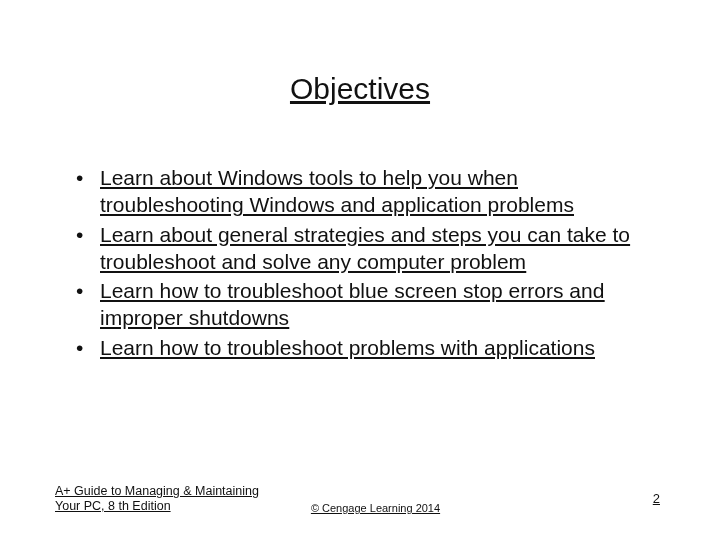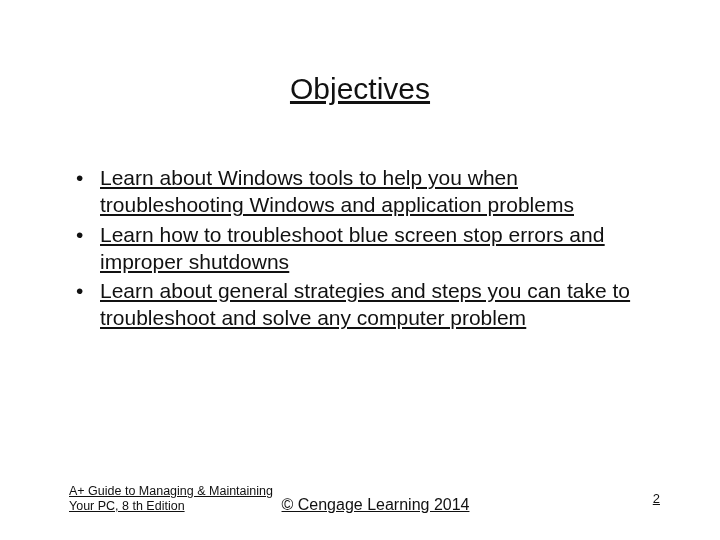--- a/index.html
+++ b/index.html
@@ -3,34 +3,35 @@
 <meta charset="utf-8">
 <style>
   * { margin: 0; padding: 0; box-sizing: border-box; text-decoration: underline; }
   html, body { width: 720px; height: 540px; background: #fff; font-family: Arial, Helvetica, sans-serif; color: #111; }
   .slide { position: relative; width: 720px; height: 540px; }
   .title { position: absolute; top: 72px; left: 0; width: 100%; text-align: center; font-size: 30px; font-weight: 400; }
   .body { position: absolute; top: 164px; left: 76px; right: 60px; font-size: 21px; line-height: 1.3; }
   .bullets { list-style: none; }
   .bullets li { position: relative; padding-left: 24px; margin-bottom: 2px; }
   .bullets li::before { content: "•"; position: absolute; left: 0; top: 0; }
-  .footer-left { position: absolute; left: 69px; bottom: 26px; width: 230px; font-size: 12.5px; line-height: 1.2; }
-  .footer-center { position: absolute; bottom: 26px; left: 0; width: 100%; text-align: center; font-size: 16px; padding-left: 31px; }
+  .footer-left { position: absolute; left: 55px; bottom: 26px; width: 230px; font-size: 12.5px; line-height: 1.2; }
+  .footer-center { position: absolute; bottom: 26px; left: 0; width: 100%; text-align: center; font-size: 11px; padding-left: 31px; }
   .footer-right { position: absolute; right: 60px; bottom: 34px; font-size: 13px; }
 </style>
 </head>
 <body>
 
 <div class="slide">
   <div class="title">Objectives</div>
 
   <div class="body">
     <ul class="bullets">
       <li>Learn about Windows tools to help you when troubleshooting Windows and application problems</li>
+      <li>Learn about general strategies and steps you can take to troubleshoot and solve any computer problem</li>
       <li>Learn how to troubleshoot blue screen stop errors and improper shutdowns</li>
-      <li>Learn about general strategies and steps you can take to troubleshoot and solve any computer problem</li>
+      <li>Learn how to troubleshoot problems with applications</li>
     </ul>
   </div>
 
   <div class="footer-left">A+ Guide to Managing &amp; Maintaining Your PC, 8 th Edition</div>
   <div class="footer-center">© Cengage Learning  2014</div>
   <div class="footer-right">2</div>
 </div>
 
 </body></html>

